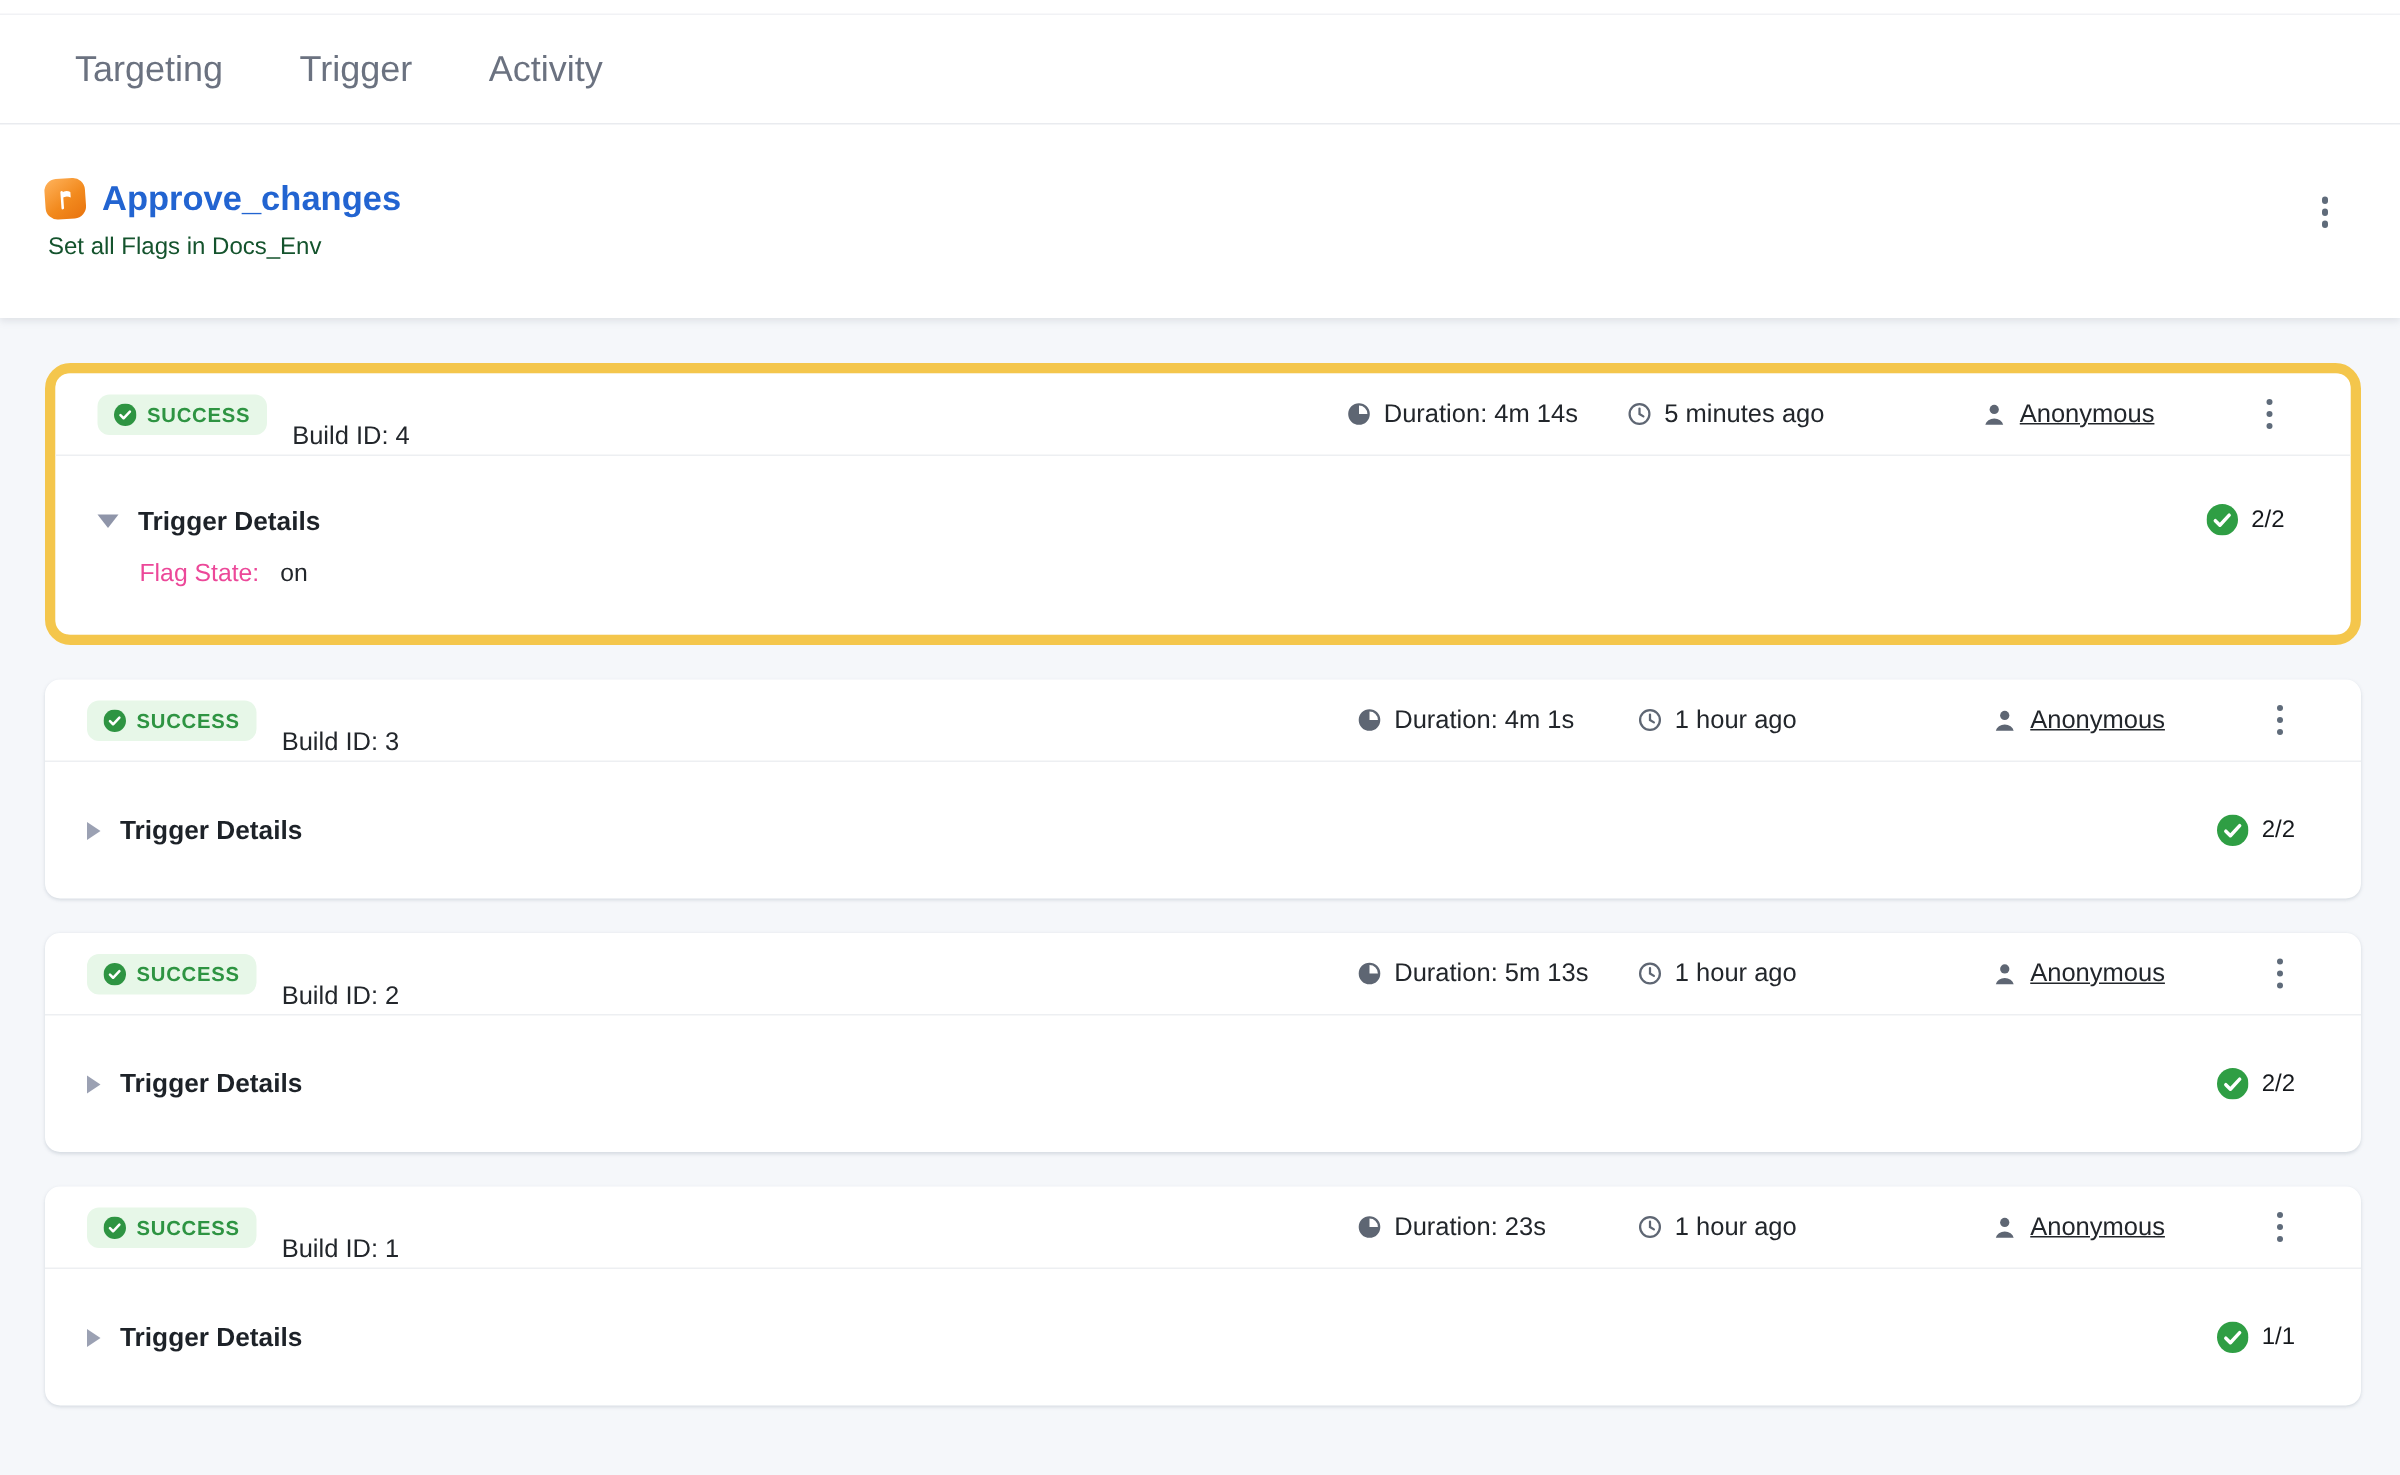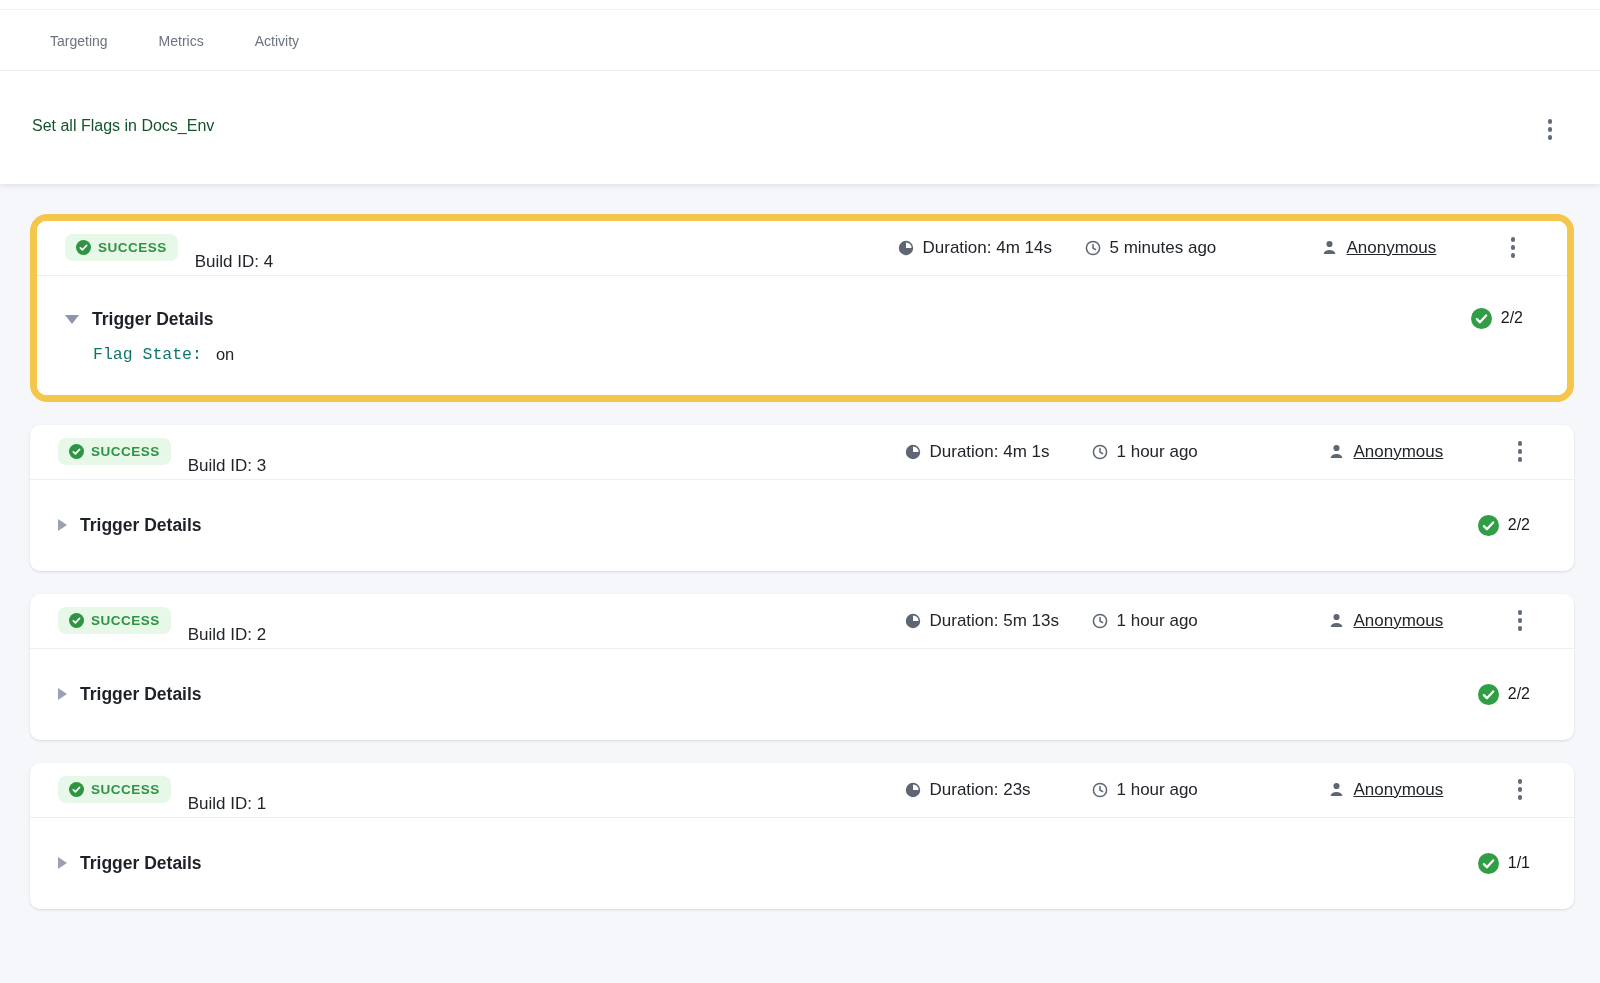--- a/index.html
+++ b/index.html
@@ -20,21 +20,21 @@
     z-index: 2;
   }
   .top-edge { height: 10px; border-bottom: 1px solid #F1F2F5; }
   .tabs {
     display: flex;
     gap: 47px;
     padding: 0 48px;
     border-bottom: 1px solid #E9EBEF;
   }
   .tab {
-    font-size: 14px;
+    font-size: 24px;
     color: #6B7280;
     padding: 23px 2px 21px;
     position: relative;
   }
   .tab.active { color: #3F4A59; font-weight: 700; }
   .tab.active::after {
     content: "";
     position: absolute;
     left: -8px; right: -8px; bottom: -1px;
     height: 3px;
@@ -138,43 +138,52 @@
     border-bottom: 6.5px solid transparent;
     border-left: 9.5px solid #9BA1B3;
   }
   .caret-down {
     width: 0; height: 0;
     border-left: 7.5px solid transparent;
     border-right: 7.5px solid transparent;
     border-top: 9.5px solid #8F95A9;
   }
   .flag-state { margin: 15px 0 0 28px; display: flex; gap: 14px; font-size: 16.5px; }
-  .fs-label { color: #0f766e; font-family: Liberation Mono, monospace; }
+  .fs-label { color: #ec4899; }
   .fs-value { color: #22262B; }
 
   .count {
     display: flex; align-items: center; gap: 9px;
     font-size: 16px; font-weight: 500; color: #16191D;
   }
   .card-body.expanded .count { margin-top: -1px; }
 </style>
 </head>
 <body>
 
 <div class="top">
   <div class="top-edge"></div>
 
   <nav class="tabs">
     <button class="tab">Targeting</button>
-    <button class="tab">Metrics</button>
+    <button class="tab">Trigger</button>
     <button class="tab">Activity</button>
   </nav>
 
   <div class="title-row">
     <div>
+      <div class="flag-title-line">
+        <span class="product-icon">
+          <svg width="16" height="16" viewBox="0 0 16 16">
+            <path d="M5.4 13.6 V3" stroke="#ffffff" stroke-width="1.7" stroke-linecap="round"></path>
+            <path d="M5.4 3.3 q3 -1.7 5.8 0 v3.6 q-2.8 -1.7 -5.8 0 Z" fill="#ffffff"></path>
+          </svg>
+        </span>
+        <span class="page-title">Approve_changes</span>
+      </div>
       <div class="subtitle">Set all Flags in Docs_Env</div>
     </div>
     <button class="kebab title-kebab" aria-label="more options">
       <span class="dot"></span>
         <span class="dot"></span>
         <span class="dot"></span>
     </button>
   </div>
 </div>
 

